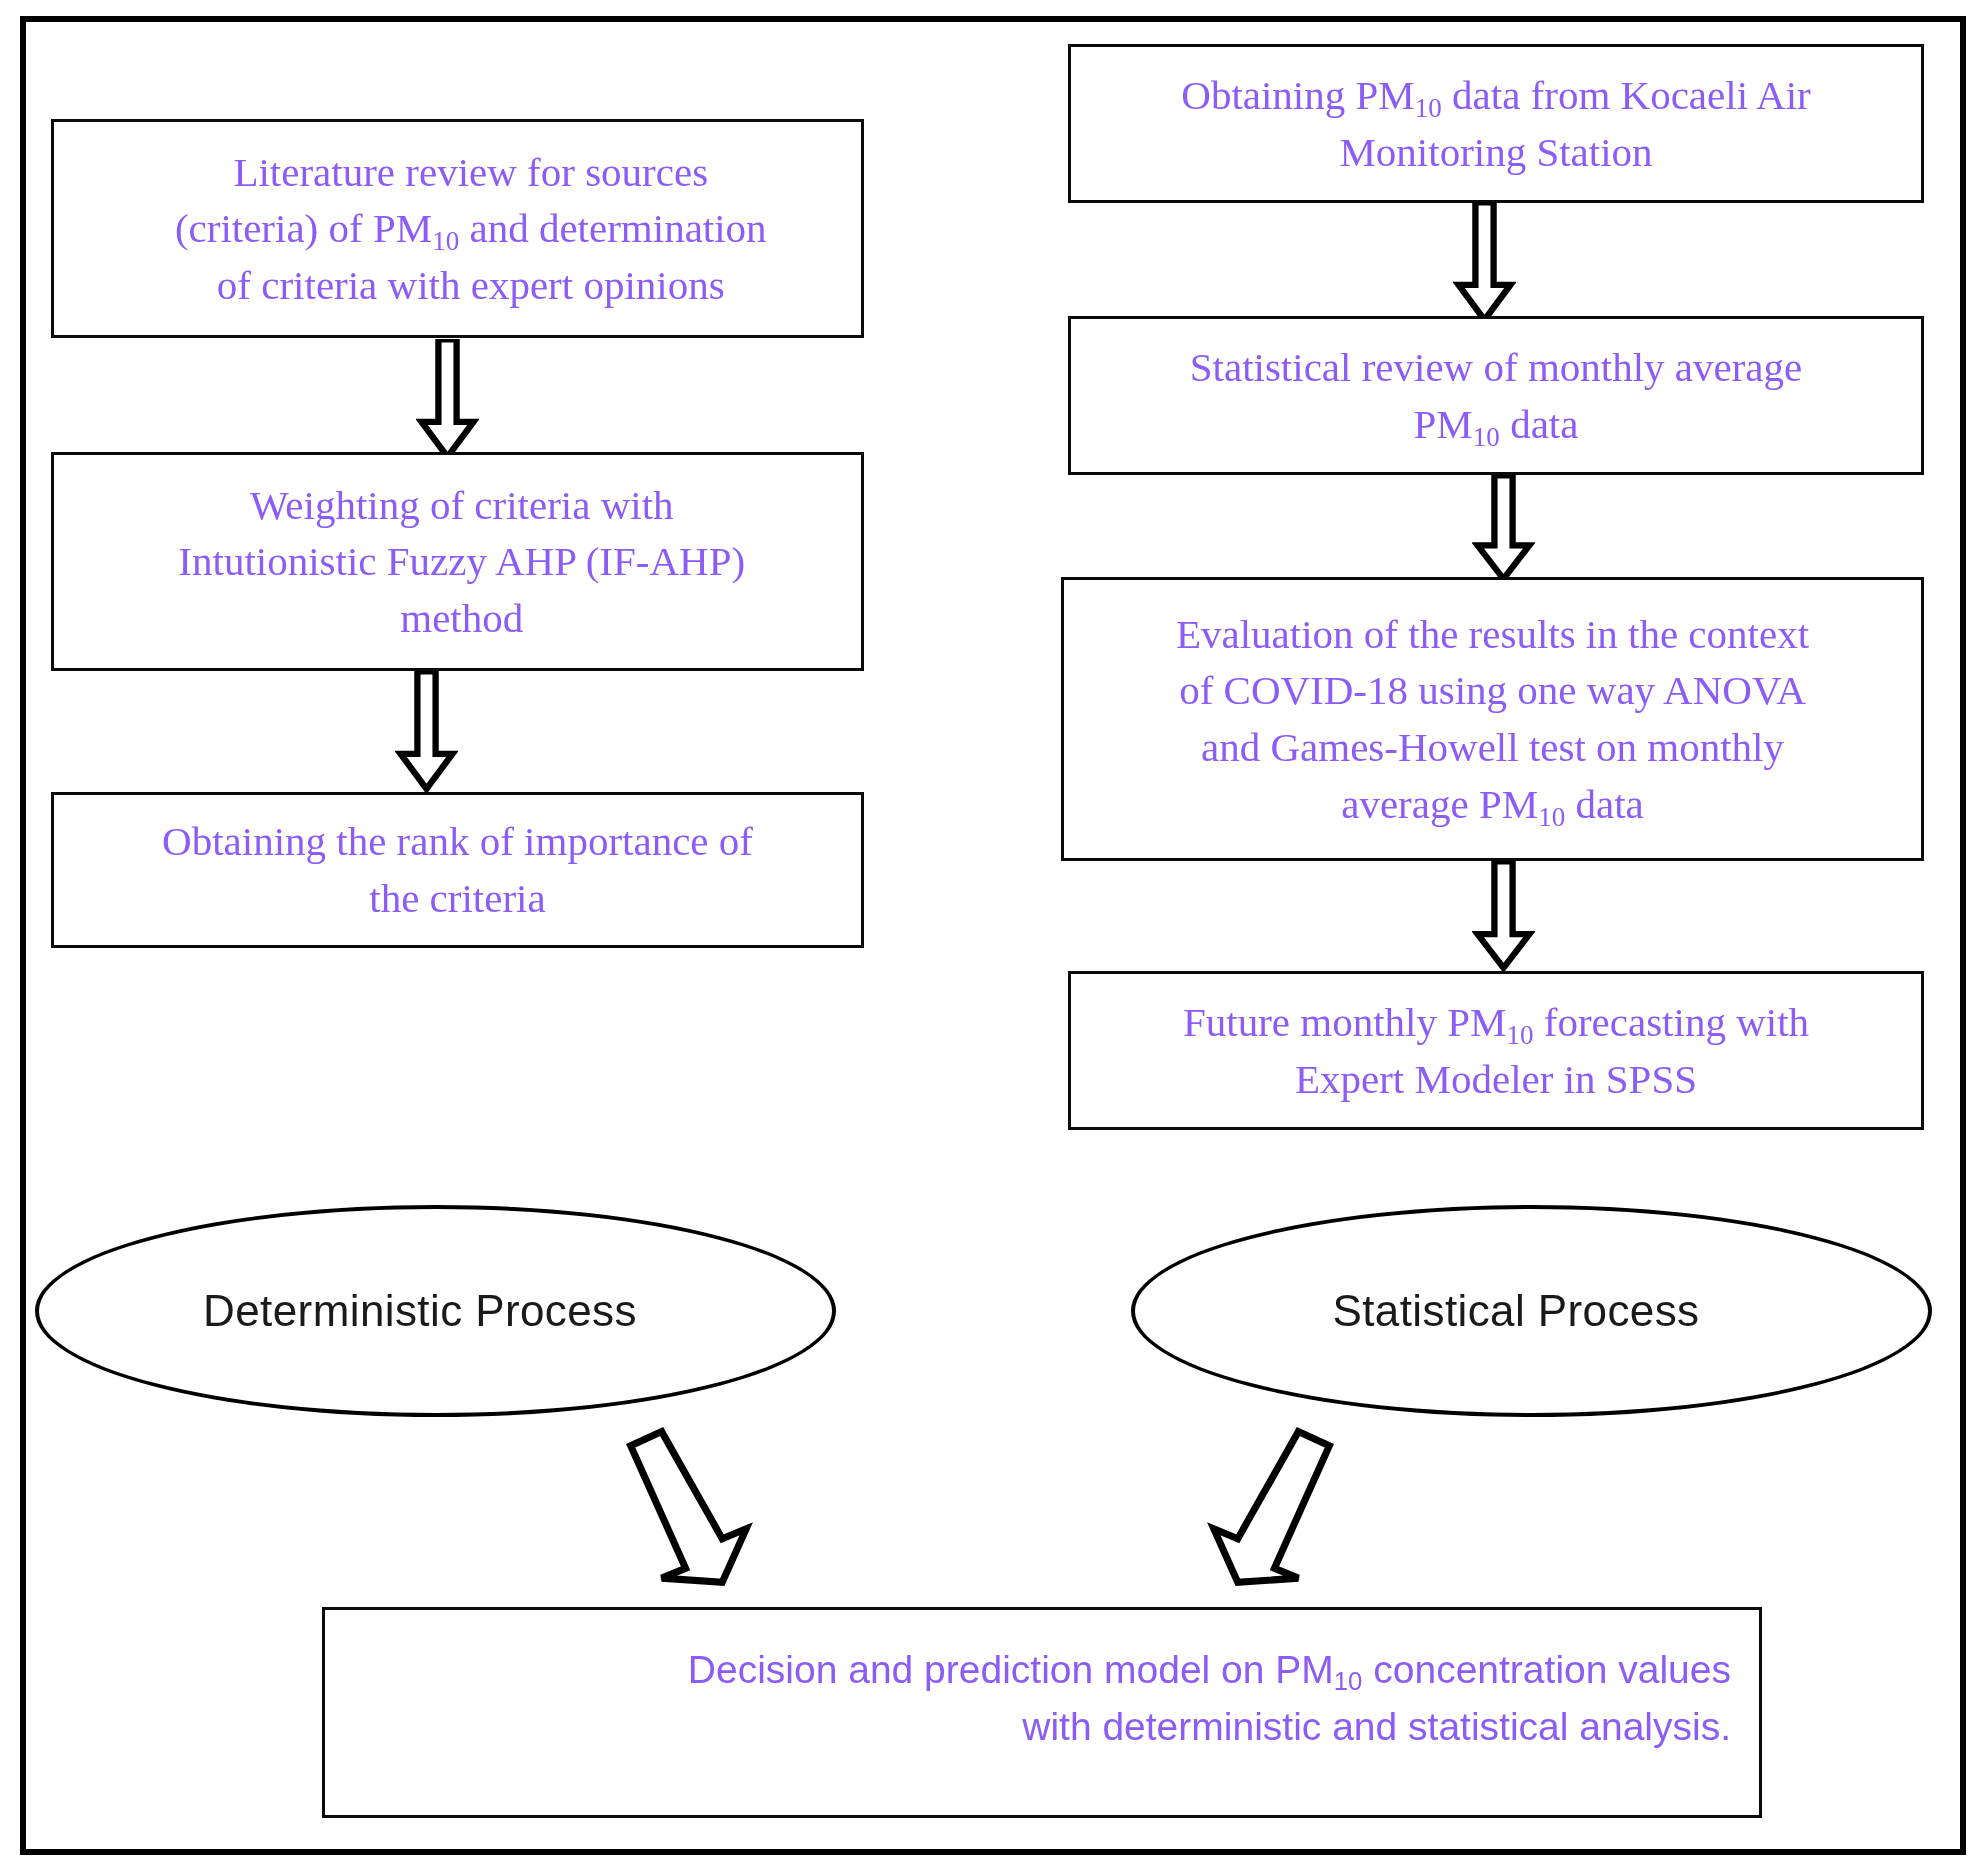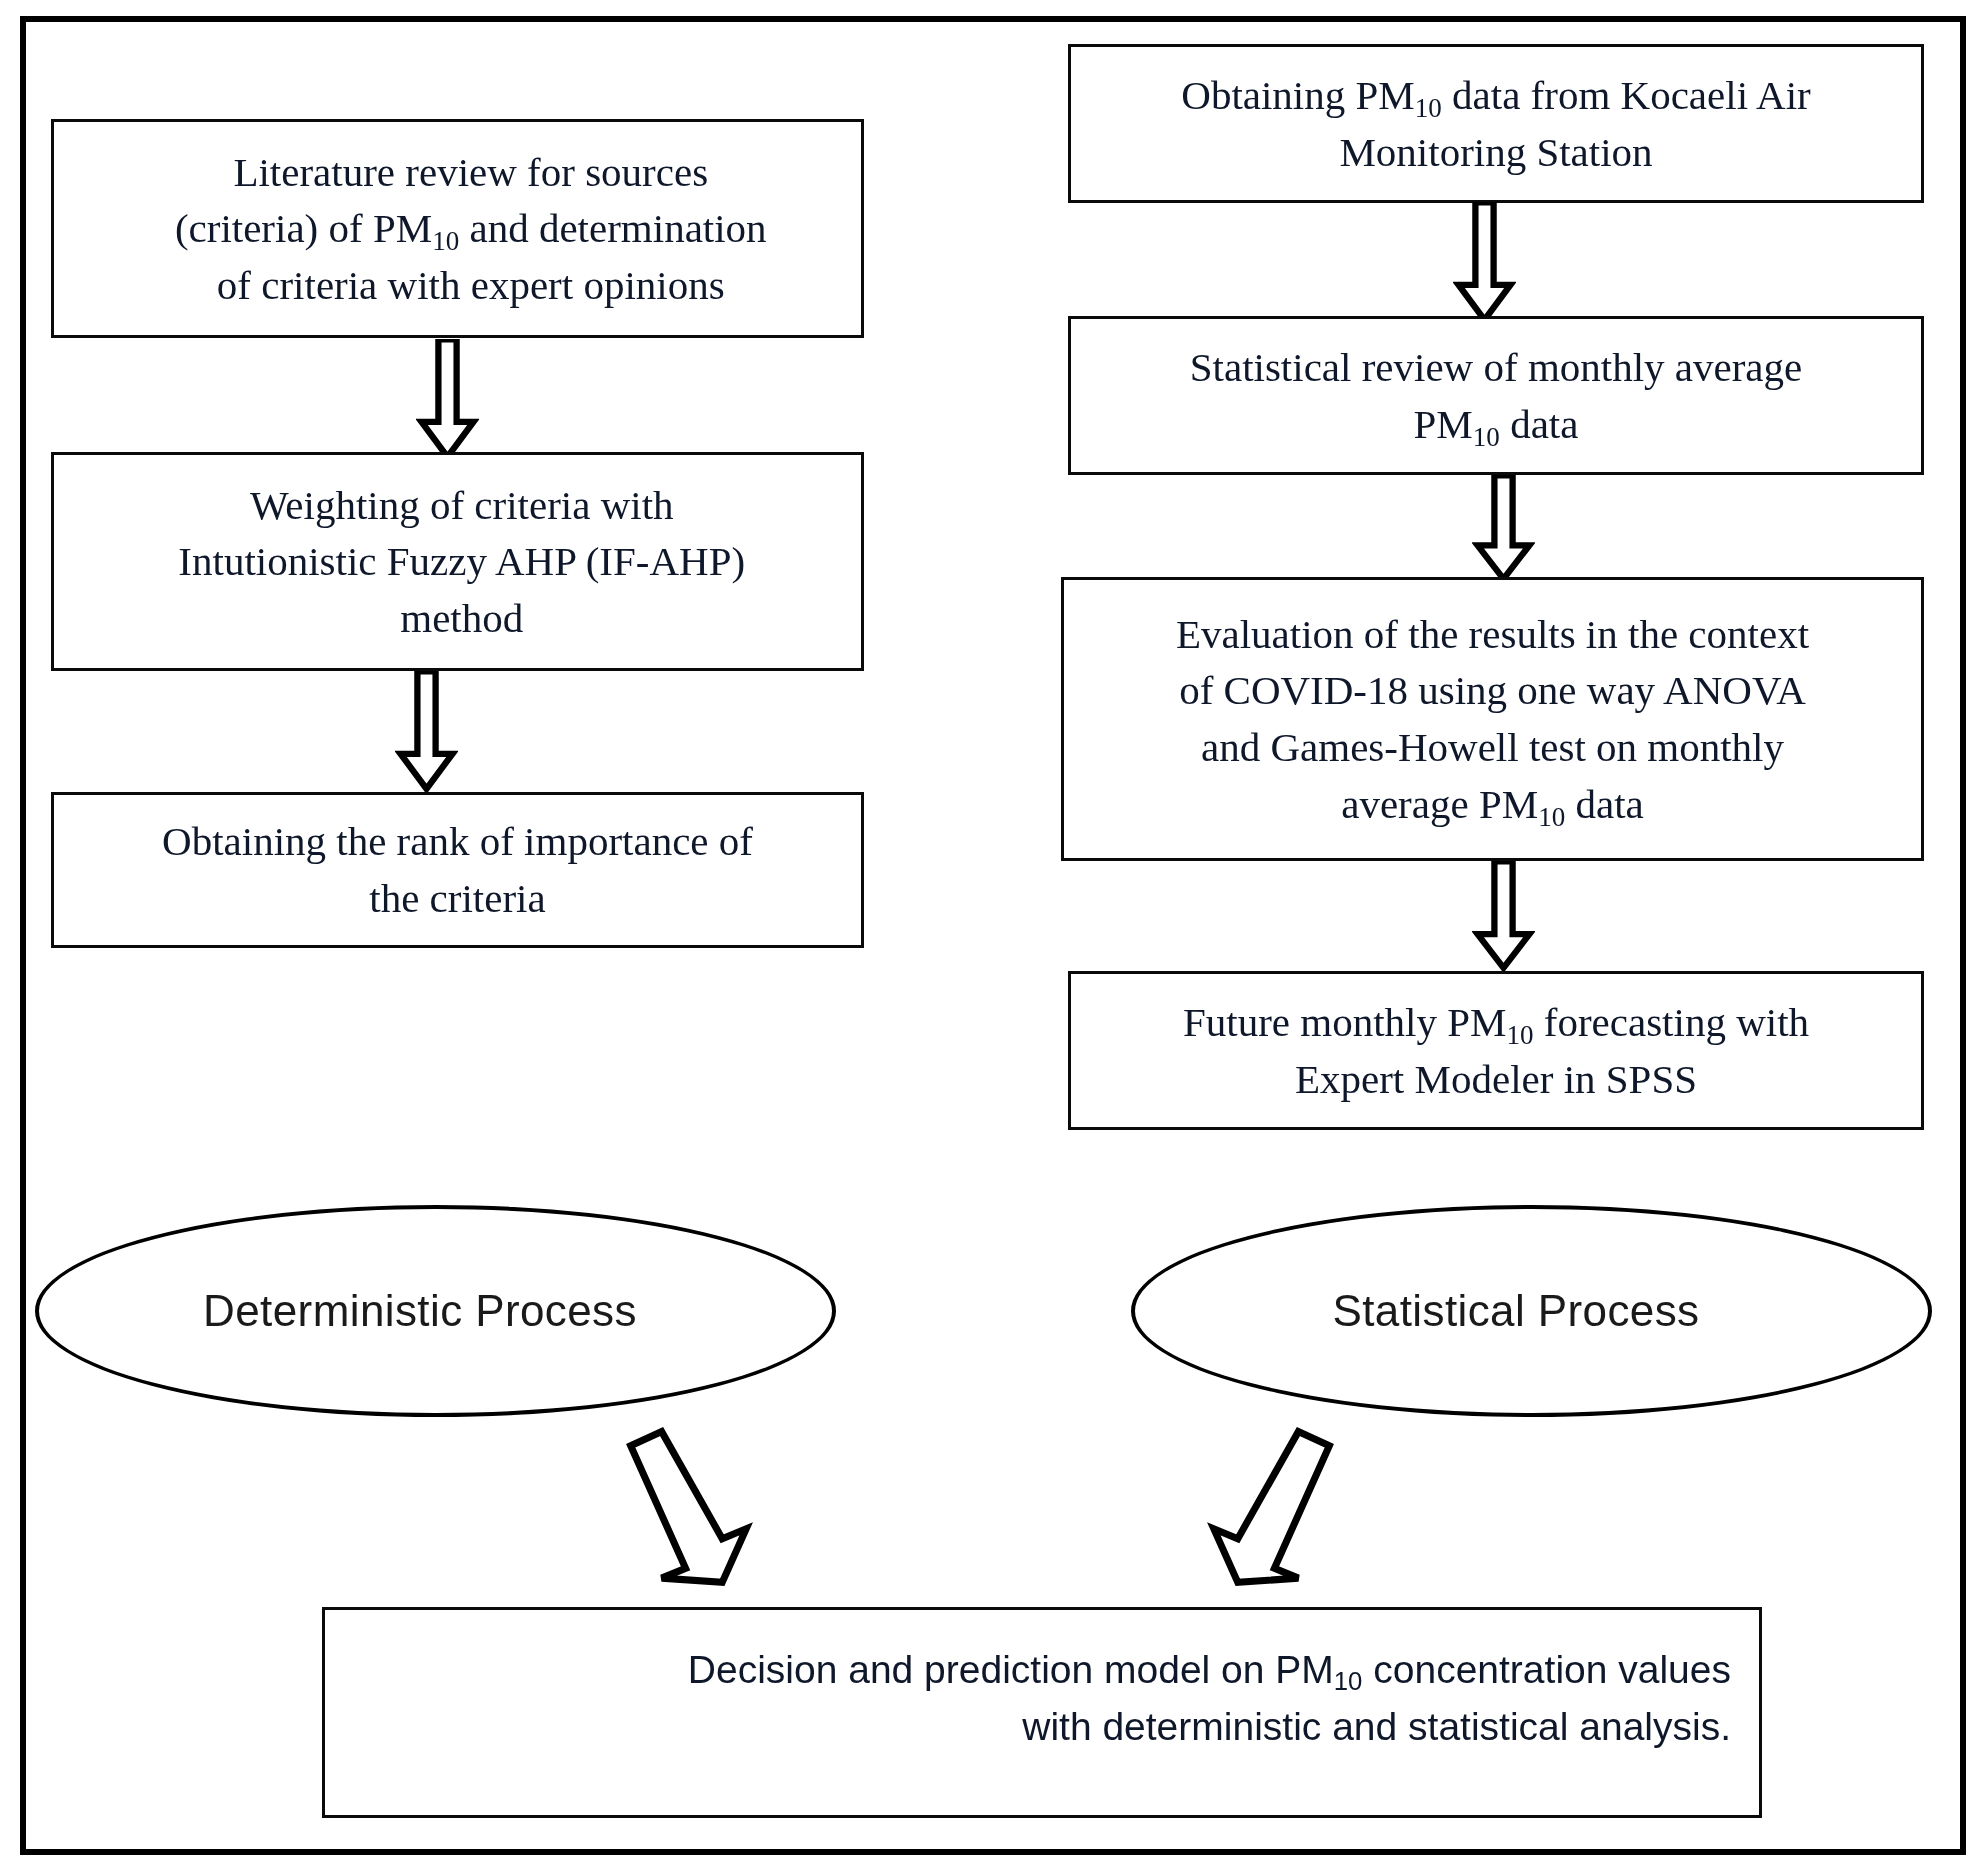--- a/index.html
+++ b/index.html
@@ -31,21 +31,21 @@
     border: 3.5px solid #0a0a0a;
     box-sizing: border-box;
     background: #ffffff;
     display: flex;
     align-items: center;
     justify-content: center;
     text-align: center;
     font-family: "Liberation Serif", "DejaVu Serif", serif;
     font-size: 41px;
     line-height: 1.38;
-    color: #0f172a;
+    color: #8b5cf6;
     padding: 4.2px 15.5px;
   }
   
   .sans-box {
     font-family: "Liberation Sans", "DejaVu Sans", sans-serif;
     font-size: 39px;
     line-height: 1.45;
     text-align: right;
     justify-content: flex-start;
     align-items: flex-start;

